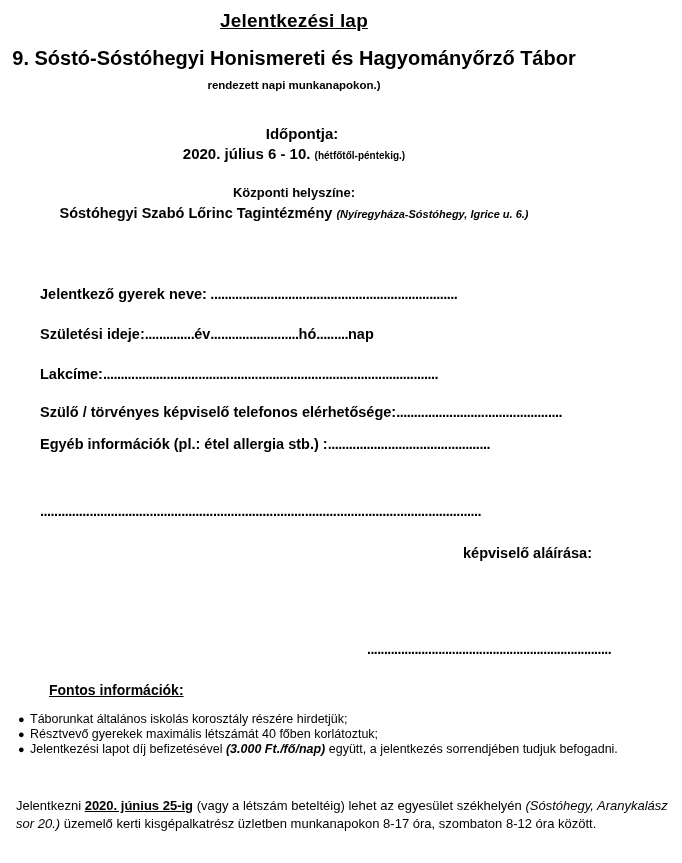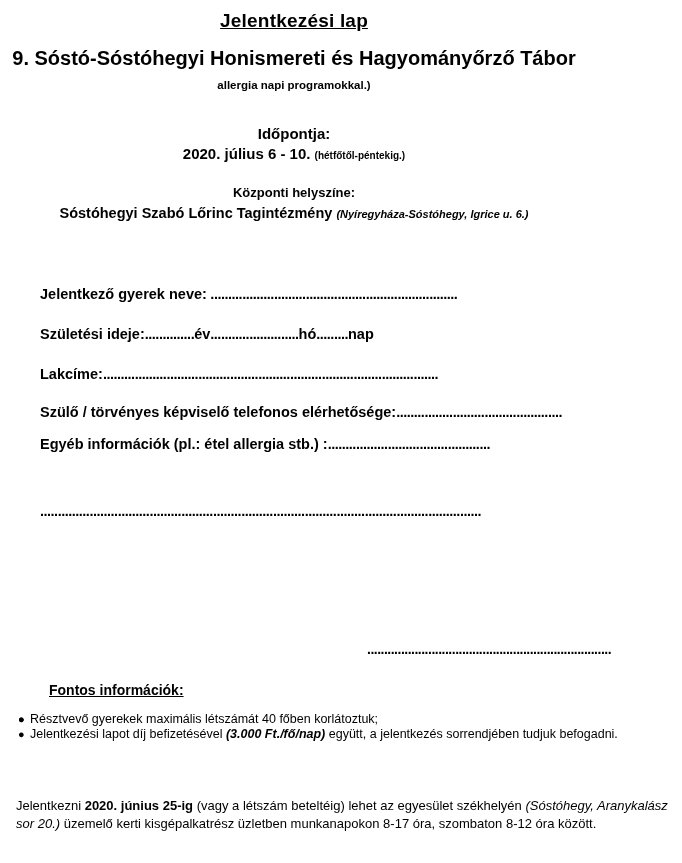--- a/index.html
+++ b/index.html
@@ -8,21 +8,21 @@
       color: #000; font-family: "Liberation Sans", sans-serif;
     }
     .abs { position: absolute; }
     .center { left: 0; width: 588px; text-align: center; }
     .title {
       top: 10px; font-size: 19px; font-weight: bold; text-decoration: underline;
       letter-spacing: 0.2px;
     }
     .subtitle { top: 47px; font-size: 20px; font-weight: bold; }
     .note { top: 78px; font-size: 11.5px; font-weight: bold; line-height: 15px; }
-    .date-label { top: 125px; font-size: 15px; font-weight: bold; }
+    .date-label { top: 125px; font-size: 15px; font-weight: bold; margin-left: 8px; }
     .date-line { top: 145px; font-size: 15px; font-weight: bold; }
     .date-line .small { font-size: 10px; }
     .venue-label { top: 185px; font-size: 13px; font-weight: bold; }
     .venue-line { top: 205px; font-size: 14.5px; font-weight: bold; }
     .venue-line .addr { font-size: 11px; font-style: italic; }
 
     .field {
       left: 40px; font-size: 14.5px; font-weight: bold; white-space: nowrap;
       font-stretch: condensed;
     }
@@ -47,30 +47,30 @@
       left: 18px; top: 712px; width: 640px; font-size: 12.5px; line-height: 15px;
       list-style: none; padding: 0; margin: 0;
     }
     .bullets li { position: relative; padding-left: 12px; }
     .bullets li .bullet { position: absolute; left: 0; top: 0; font-size: 11px; }
     .bullets em { font-style: italic; font-weight: bold; }
 
     .footer {
       left: 16px; top: 797px; width: 660px; font-size: 13px; line-height: 18px;
     }
-    .footer b { font-weight: bold; }
+    .footer b { font-weight: bold; text-decoration: underline; }
     .footer i { font-style: italic; }
   </style>
 </head>
 <body>
 
 <div class="abs center title">Jelentkezési lap</div>
 <div class="abs center subtitle">9. Sóstó-Sóstóhegyi Honismereti és Hagyományőrző  Tábor</div>
 <div class="abs center note">
-  <div>allergia napi programokkal.)</div>
+  <div>rendezett napi munkanapokon.)</div>
 </div>
 
 <div class="abs center date-label">Időpontja:</div>
 <div class="abs center date-line">
   <span>2020. július 6 - 10.</span>
   <span class="small">(hétfőtől-péntekig.)</span>
 </div>
 
 <div class="abs center venue-label">Központi helyszíne:</div>
 <div class="abs center venue-line">
@@ -94,27 +94,29 @@
   <span>Szülő / törvényes képviselő telefonos elérhetősége:</span><span class="dots">...............................................</span>
 </div>
 
 <div class="abs field f5">
   <span>Egyéb információk (pl.: étel allergia stb.) :</span><span class="dots">..............................................</span>
 </div>
 
 <div class="abs field f6 dots">.............................................................................................................................</div>
 
 <div class="abs sig-label">
+  <div>képviselő aláírása:</div>
 </div>
 <div class="abs sig-dots dots">........................................................................</div>
 
 <div class="abs info-head">Fontos információk:</div>
 <ul class="abs bullets">
   <li>
     <span class="bullet">●</span>
+    <span>Táborunkat általános iskolás korosztály részére hirdetjük;</span>
   </li>
   <li>
     <span class="bullet">●</span>
     <span>Résztvevő gyerekek maximális létszámát 40 főben korlátoztuk;</span>
   </li>
   <li>
     <span class="bullet">●</span>
     <span>Jelentkezési lapot díj befizetésével </span><em>(3.000 Ft./fő/nap)</em><span> együtt, a jelentkezés sorrendjében tudjuk befogadni.</span>
   </li>
 </ul>

